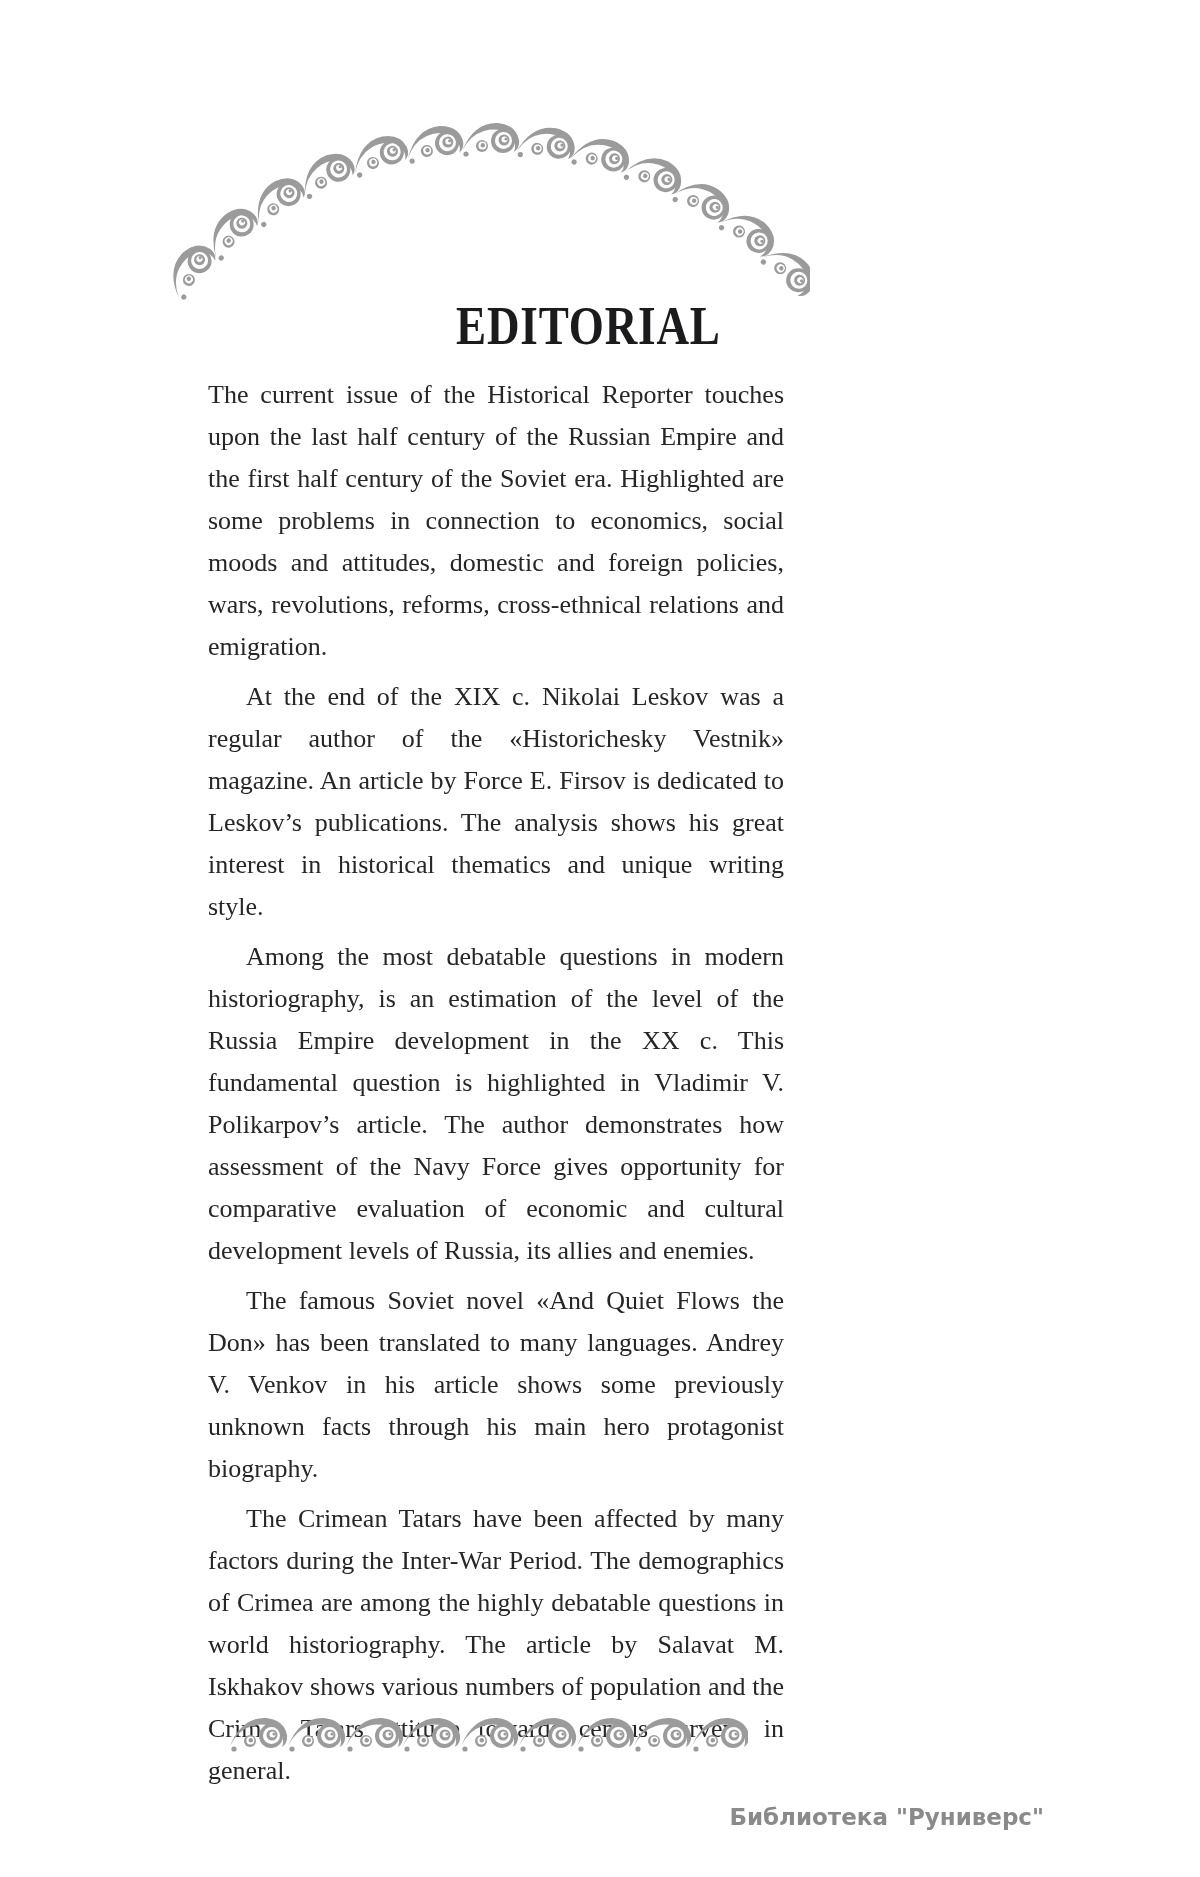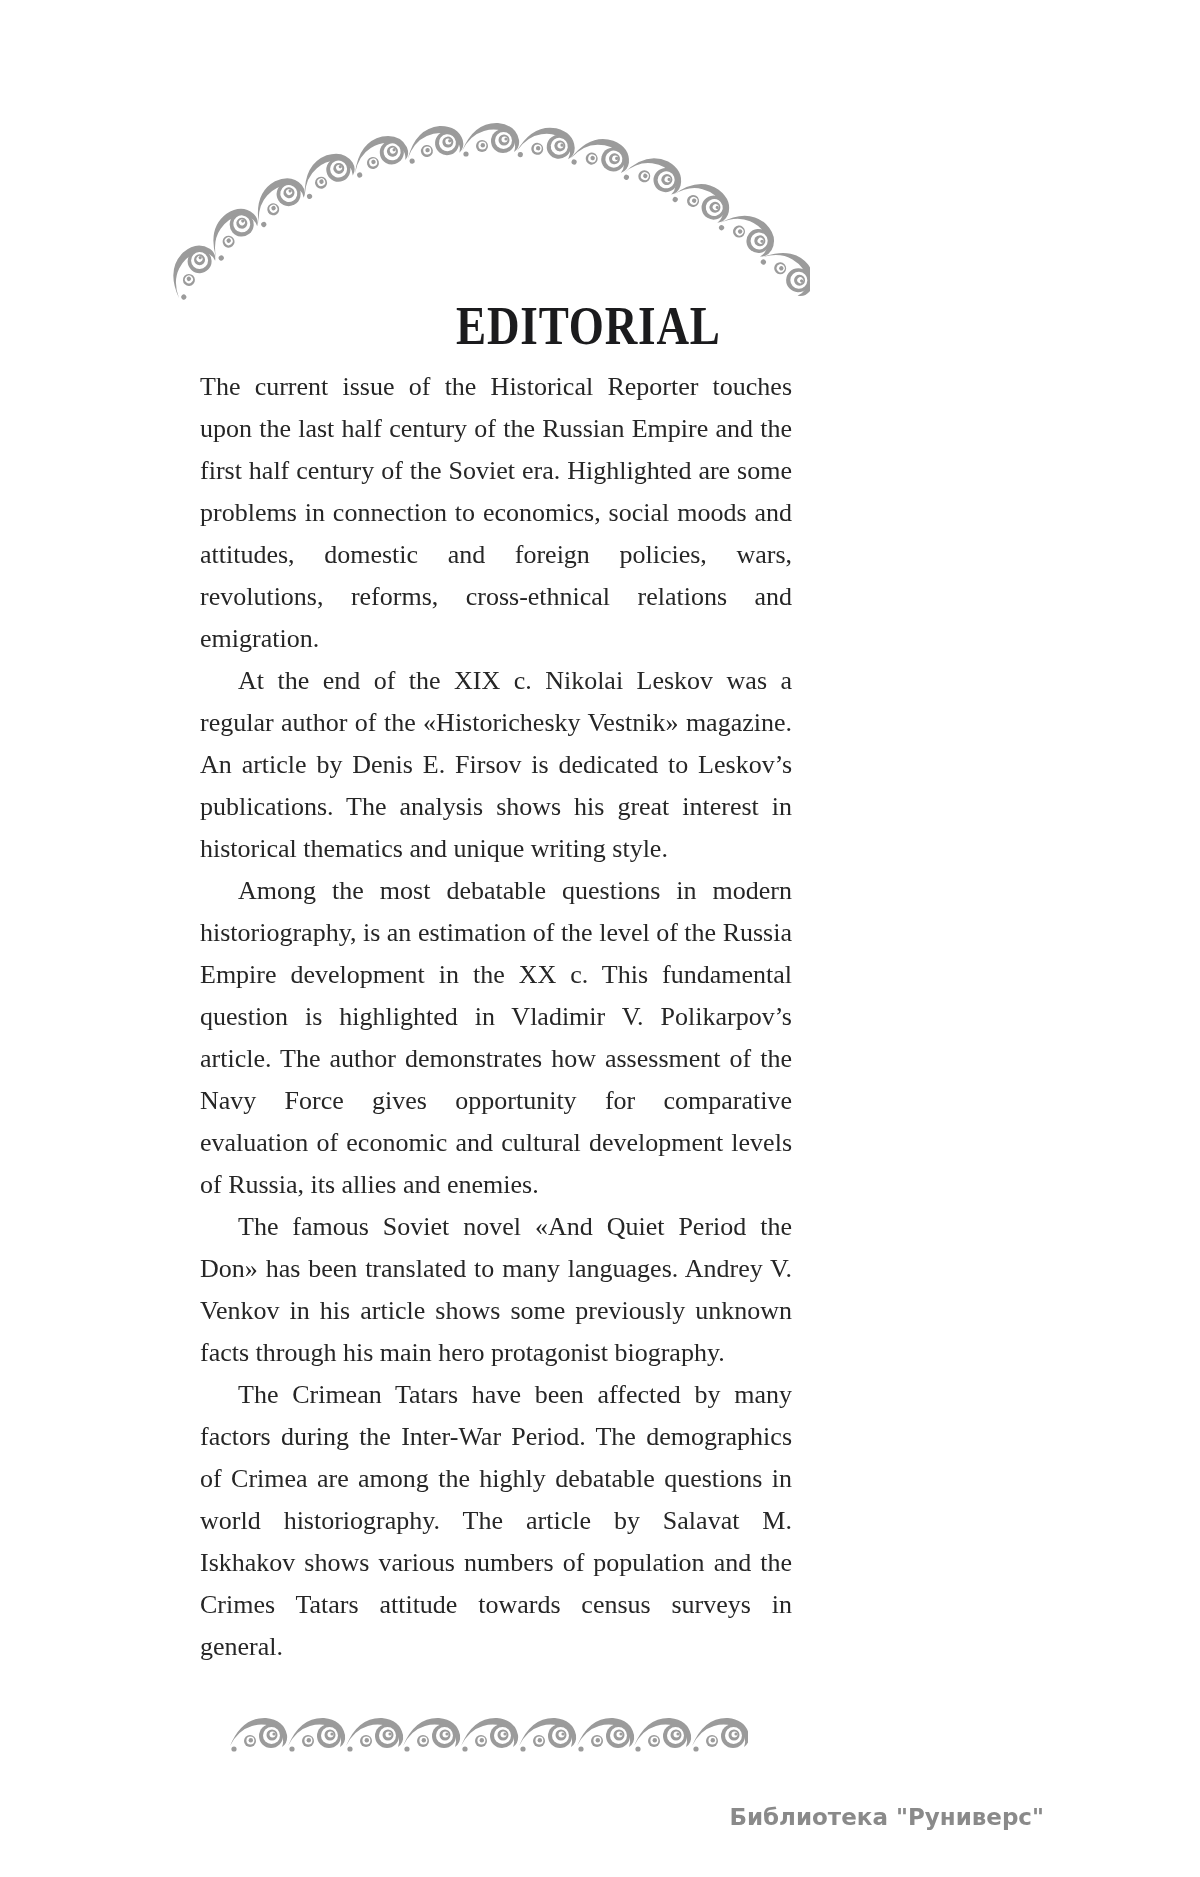--- a/index.html
+++ b/index.html
@@ -13,21 +13,21 @@
     position:absolute;left:456px;top:298px;margin:0;
     font-family:"Liberation Serif", serif;font-weight:700;
     font-size:55px;line-height:1;letter-spacing:1px;color:#1b1b1d;
     transform:scaleX(.82);transform-origin:0 50%;white-space:nowrap;
   }
   .body-text{
     position:absolute;left:200px;top:366px;width:592px;
     font-size:26px;line-height:42px;color:#262626;
     text-align:justify;hyphens:auto;-webkit-hyphens:auto;
   }
-  .body-text p{margin:0;}
+  .body-text p{margin:8px;}
   .body-text p + p{text-indent:38px;}
   .watermark{
     position:absolute;top:1804px;right:152px;
     font-family:"DejaVu Sans", sans-serif;font-weight:600;
     font-size:23px;color:#8a8a8a;white-space:nowrap;
   }
 </style>
 </head>
 <body>
 
@@ -60,23 +60,23 @@
     <use href="#su1" transform="translate(484,56) rotate(23.5)"></use>
     <use href="#su1" transform="translate(533,82) rotate(31.3)"></use>
     <use href="#su1" transform="translate(579,114) rotate(39.2)"></use>
     <use href="#su1" transform="translate(620,152) rotate(47)"></use>
   </svg>
 
   <h1 class="title">EDITORIAL</h1>
 
   <div class="body-text">
     <p>The current issue of the Historical Reporter touches upon the last half century of the Russian Empire and the first half century of the Soviet era. Highlighted are some problems in connection to economics, social moods and attitudes, domestic and foreign policies, wars, revolutions, reforms, cross-ethnical relations and emigration.</p>
-    <p>At the end of the XIX c. Nikolai Leskov was a regular author of the «Historichesky Vestnik» magazine. An article by Denis E. Firsov is dedicated to Leskov’s publications. The analysis shows his great interest in historical thematics and unique writing style.</p>
+    <p>At the end of the XIX c. Nikolai Leskov was a regular author of the «Historichesky Vestnik» magazine. An article by Force E. Firsov is dedicated to Leskov’s publications. The analysis shows his great interest in historical thematics and unique writing style.</p>
     <p>Among the most debatable questions in modern historiography, is an estimation of the level of the Russia Empire development in the XX c. This fundamental question is highlighted in Vladimir V. Polikarpov’s article. The author demonstrates how assessment of the Navy Force gives opportunity for comparative evaluation of economic and cultural development levels of Russia, its allies and enemies.</p>
-    <p>The famous Soviet novel «And Quiet Period the Don» has been translated to many languages. Andrey V. Venkov in his article shows some previously unknown facts through his main hero protagonist biography.</p>
+    <p>The famous Soviet novel «And Quiet Flows the Don» has been translated to many languages. Andrey V. Venkov in his article shows some previously unknown facts through his main hero protagonist biography.</p>
     <p>The Crimean Tatars have been affected by many factors during the Inter-War Period. The demographics of Crimea are among the highly debatable questions in world historiography. The article by Salavat M. Iskhakov shows various numbers of population and the Crimes Tatars attitude towards census surveys in general.</p>
   </div>
 
   <svg class="band-ornament" width="520" height="64" viewBox="0 0 520 64" fill="#9b9b9b">
     <defs>
       <g id="su2">
         <path d="M-28,11 Q-16,-18 8,-17 Q26,-15 29,0 Q30,8 24,12 Q28,2 18,-6 Q8,-13 -6,-9 Q-20,-5 -28,11 Z"></path>
         <circle cx="13" cy="1" r="12"></circle>
         <circle cx="13.5" cy="0.5" r="8.5" fill="#ffffff"></circle>
         <circle cx="14" cy="0" r="5.5"></circle>

